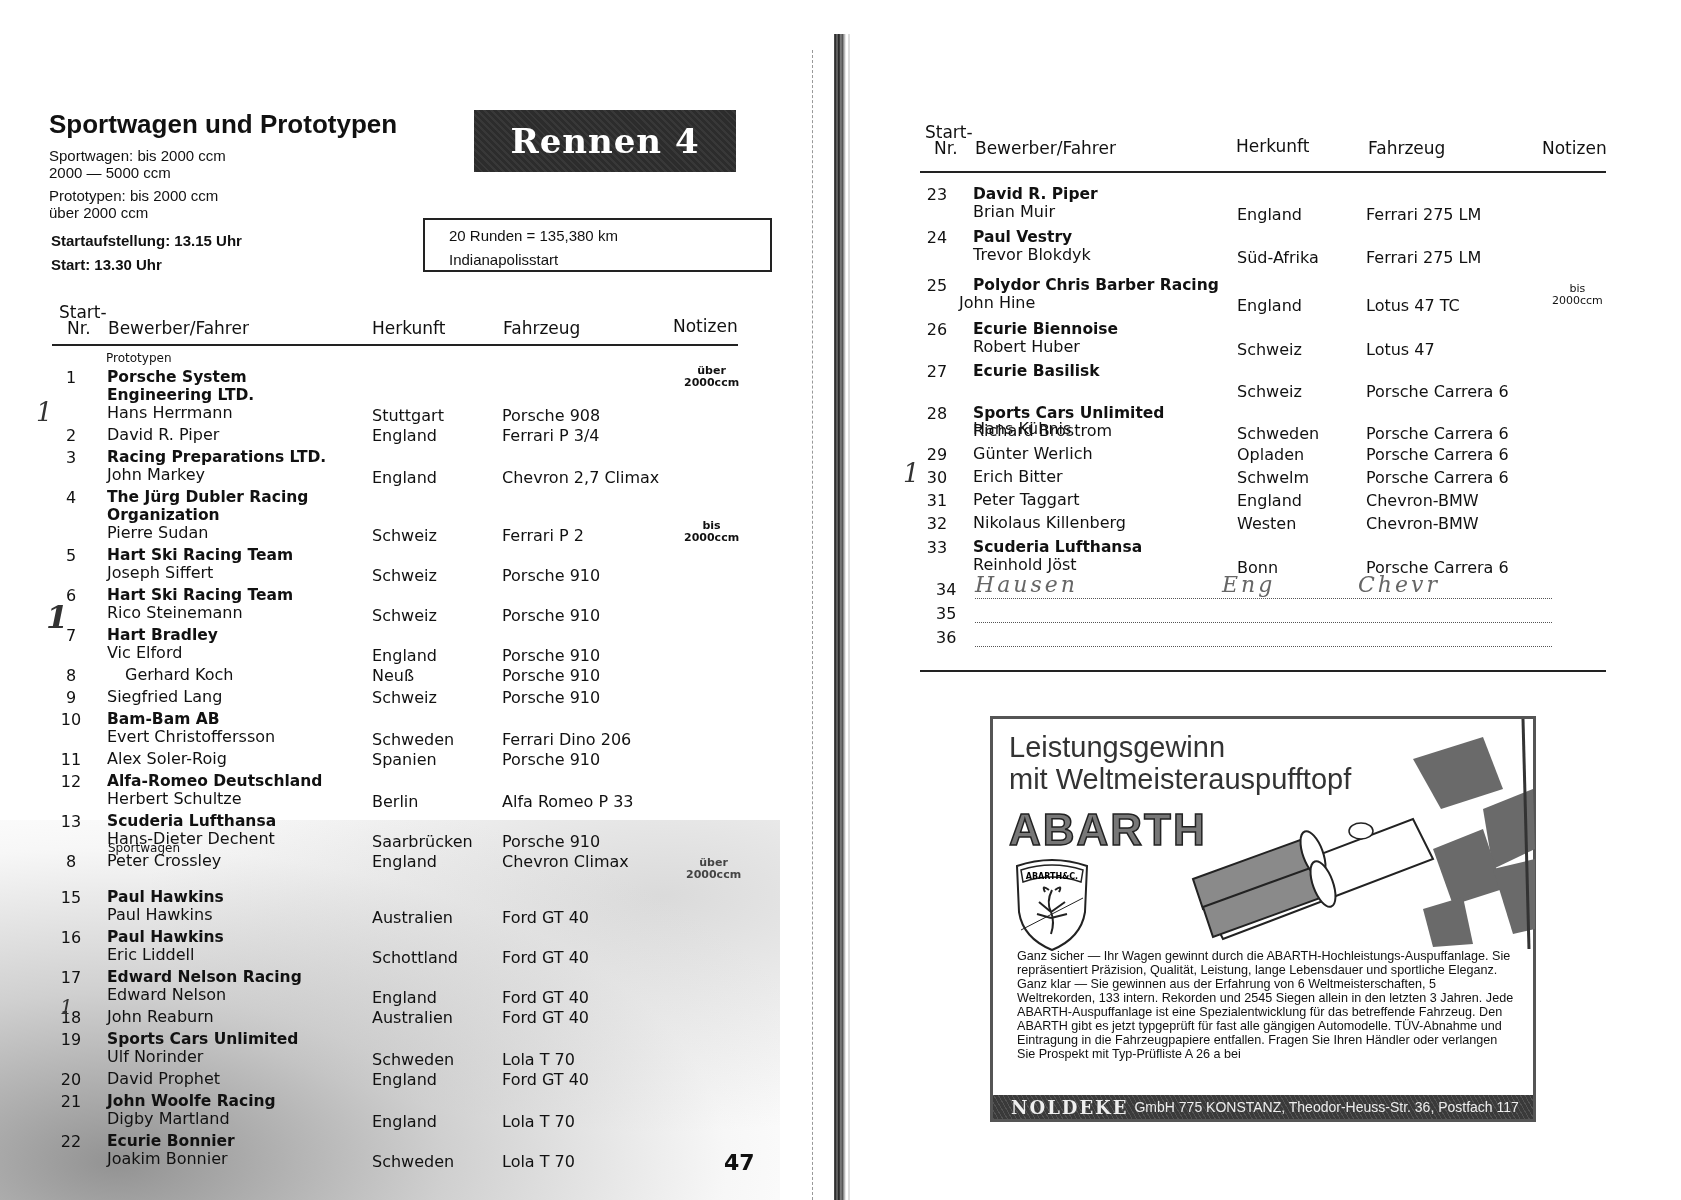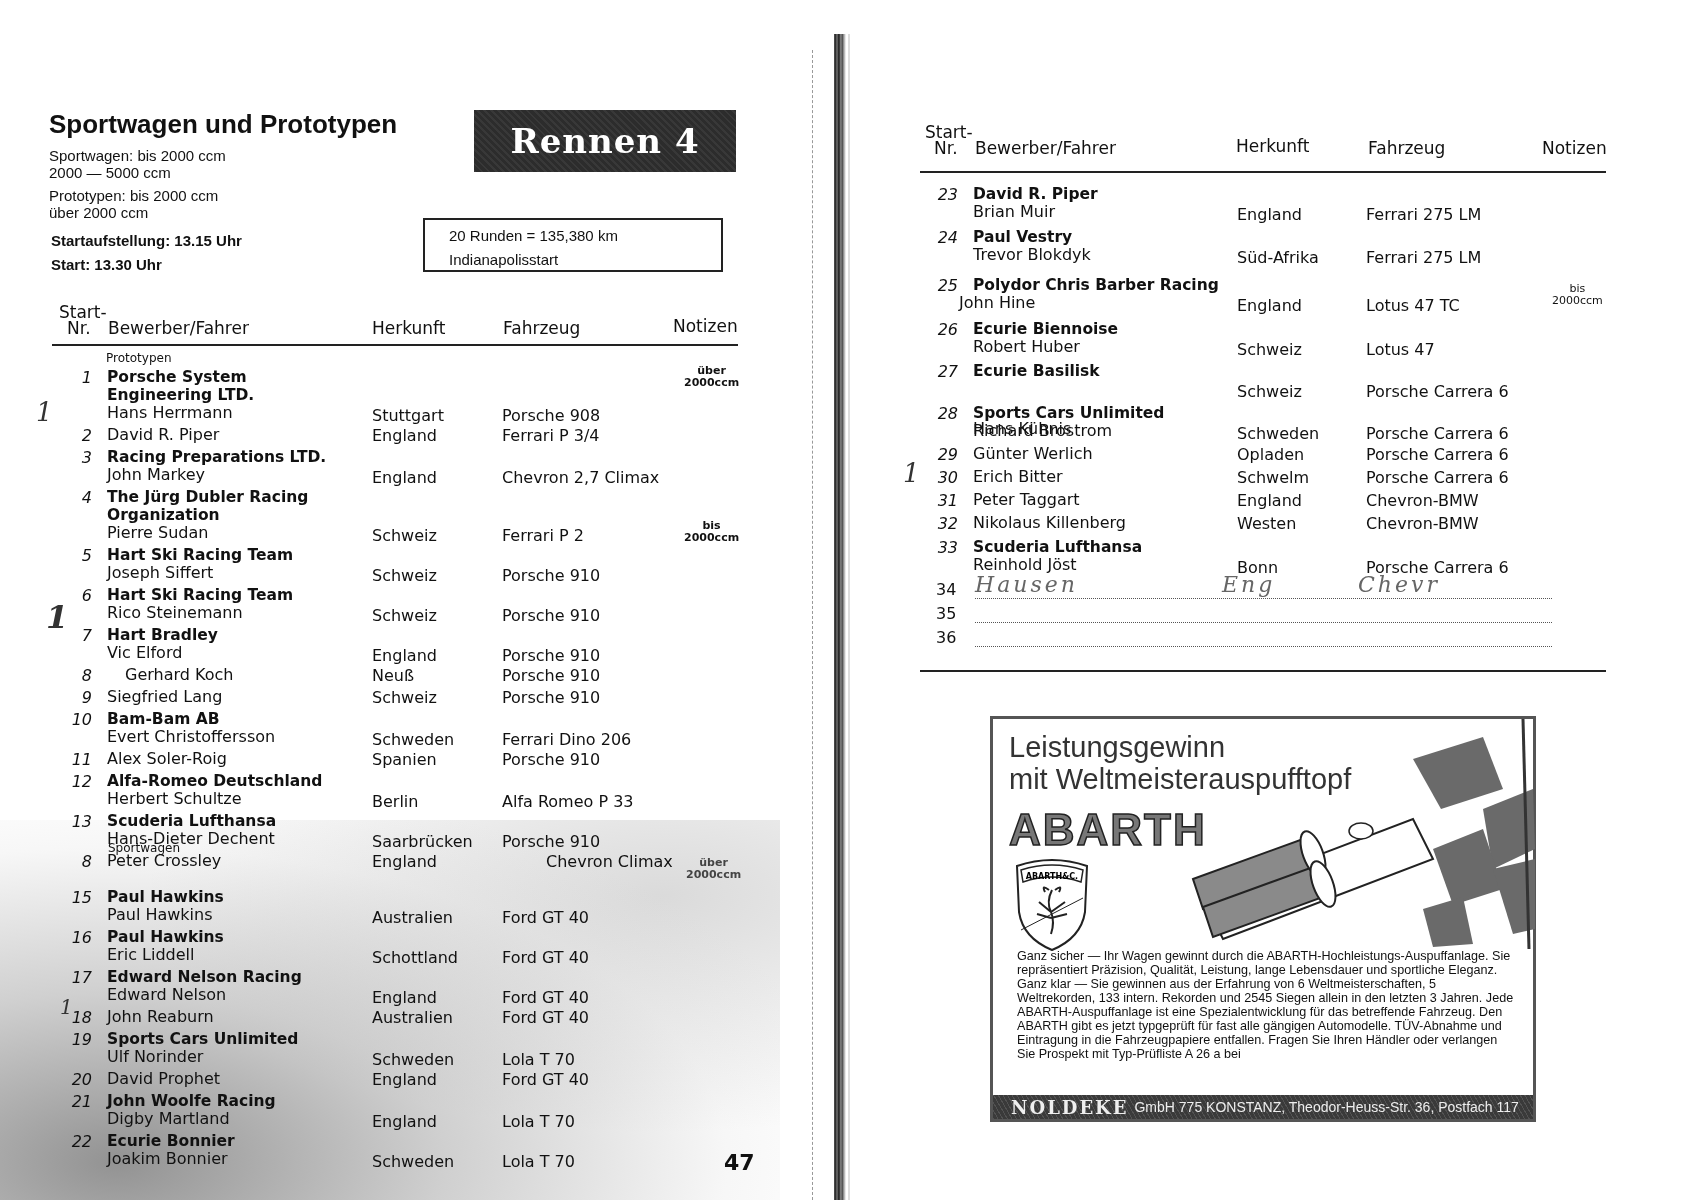--- a/index.html
+++ b/index.html
@@ -8,24 +8,24 @@
   
   #left-grain{position:absolute;left:0;top:820px;width:780px;height:380px;
     background:radial-gradient(ellipse at 15% 90%, rgba(110,110,110,.75) 0%, rgba(150,150,150,.45) 35%, rgba(200,200,200,.15) 65%, rgba(255,255,255,0) 80%),
                radial-gradient(ellipse at 85% 20%, rgba(150,150,150,.35) 0%, rgba(255,255,255,0) 55%);}
   .h-title{left:49px;top:109px;font-family:"Liberation Sans",sans-serif;font-weight:bold;font-size:26px;}
   .sub{left:49px;font-family:"Liberation Sans",sans-serif;font-size:15px;line-height:17px;}
   .subb{left:51px;font-family:"Liberation Sans",sans-serif;font-size:15px;font-weight:bold;}
   #rennen{left:474px;top:110px;width:262px;height:62px;background:#2c2c2c;color:#fff;
     font-family:"DejaVu Serif",serif;font-weight:bold;font-size:34px;display:flex;align-items:center;justify-content:center;letter-spacing:1px;
     background-image:repeating-linear-gradient(45deg,rgba(255,255,255,.06) 0 2px,rgba(0,0,0,0) 2px 5px);}
-  #racebox{left:423px;top:218px;width:300px;height:54px;border:2px solid #222;font-family:"Liberation Sans",sans-serif;font-size:15px;padding:4px 0 0 24px;box-sizing:border-box;line-height:24px;}
+  #racebox{left:423px;top:218px;width:349px;height:54px;border:2px solid #222;font-family:"Liberation Sans",sans-serif;font-size:15px;padding:4px 0 0 24px;box-sizing:border-box;line-height:24px;}
   .colhead{font-size:17px;font-family:"DejaVu Sans",sans-serif;}
   .rule{height:2px;background:#222;}
-  .nr{width:42px;text-align:right;font-size:16px;font-style:italic;}
+  .nr{width:42px;text-align:center;font-size:16px;}
   .ent{font-size:16px;line-height:18px;}
   .team{font-weight:bold;font-size:15.5px;}
   .cell{font-size:16px;}
   .note{font-size:11px;font-weight:bold;line-height:12px;text-align:center;}
   .section{font-size:12px;}
   .mark{font-family:"DejaVu Serif",serif;font-style:italic;font-size:26px;color:#333;}
   
   #spine{left:824px;top:34px;width:30px;height:1166px;
     background:linear-gradient(90deg,#fff 0,#fff 10px,#555 10px,#222 12px,#999 13px,#222 14px,#444 16px,#aaa 17px,#333 18px,#777 19px,#fff 22px,#fff 24px,#bbb 25px,#fff 26px);}
   #spine-dash{left:812px;top:50px;width:1px;height:1150px;border-left:1px dashed #999;}
@@ -167,21 +167,21 @@
       <div class="abs cell nr" style="left: 50px; top: 812px;">13</div>
       <div class="abs team" style="left: 107px; top: 812px;">Scuderia Lufthansa</div>
       <div class="abs ent" style="left: 107px; top: 830px;">Hans-Dieter Dechent</div>
       <div class="abs cell" style="left: 372px; top: 832px;">Saarbrücken</div>
       <div class="abs cell" style="left: 502px; top: 832px;">Porsche 910</div>
     </div>
     <div>
       <div class="abs cell nr" style="left: 50px; top: 852px;">8</div>
       <div class="abs ent" style="left: 107px; top: 852px;">Peter Crossley</div>
       <div class="abs cell" style="left: 372px; top: 852px;">England</div>
-      <div class="abs cell" style="left: 502px; top: 852px; margin-left: 44px;">Chevron Climax</div>
+      <div class="abs cell" style="left: 502px; top: 852px;">Chevron Climax</div>
     </div>
     <div>
       <div class="abs cell nr" style="left: 50px; top: 888px;">15</div>
       <div class="abs team" style="left: 107px; top: 888px;">Paul Hawkins</div>
       <div class="abs ent" style="left: 107px; top: 906px;">Paul Hawkins</div>
       <div class="abs cell" style="left: 372px; top: 908px;">Australien</div>
       <div class="abs cell" style="left: 502px; top: 908px;">Ford GT 40</div>
     </div>
     <div>
       <div class="abs cell nr" style="left: 50px; top: 928px;">16</div>

